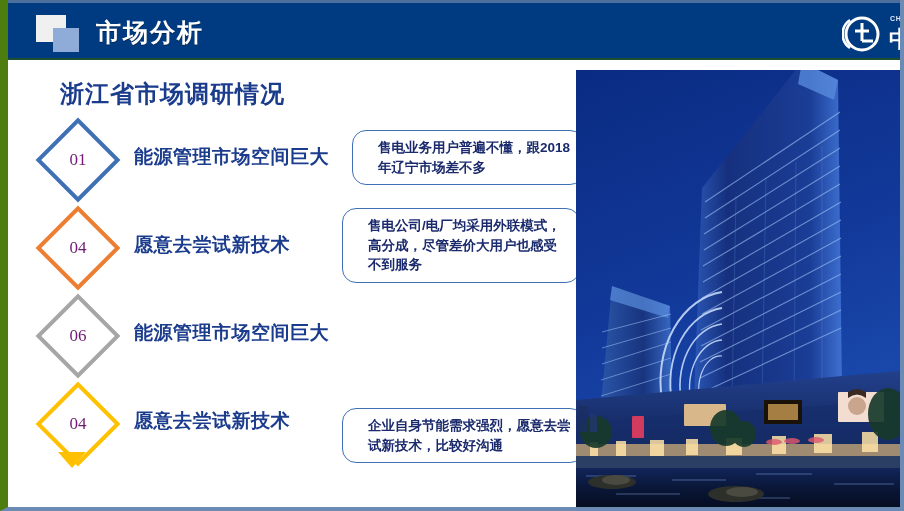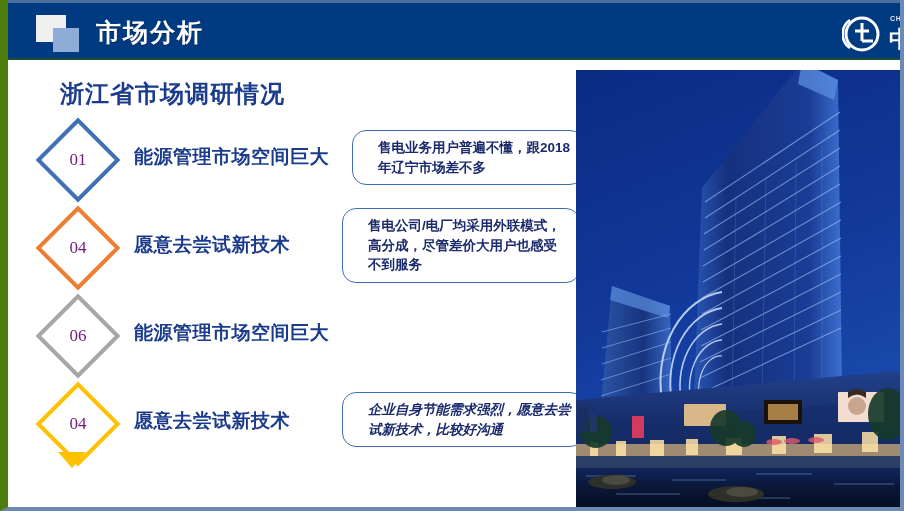--- a/index.html
+++ b/index.html
@@ -82,21 +82,21 @@
     background:#ffffff;
     color:#1a2a6c;
     font-size:13.5px;
     font-weight:bold;
     line-height:1.45;
     padding:7px 12px 7px 25px;
   }
   .callout.c1{left:310px;top:6px;width:232px;}
   .callout.c2{left:300px;top:-4px;width:238px;}
   .callout.c3{left:300px;top:-4px;width:240px;}
-  .callout.c4{left:300px;top:4px;width:242px;font-style:italic;}
+  .callout.c4{left:300px;top:20px;width:242px;}
 
   
   .photo{
     position:absolute;left:568px;top:70px;width:332px;height:437px;
     overflow:hidden;background:#0b2352;
   }
   .photo svg{display:block;}
 
   
   .chevron{

